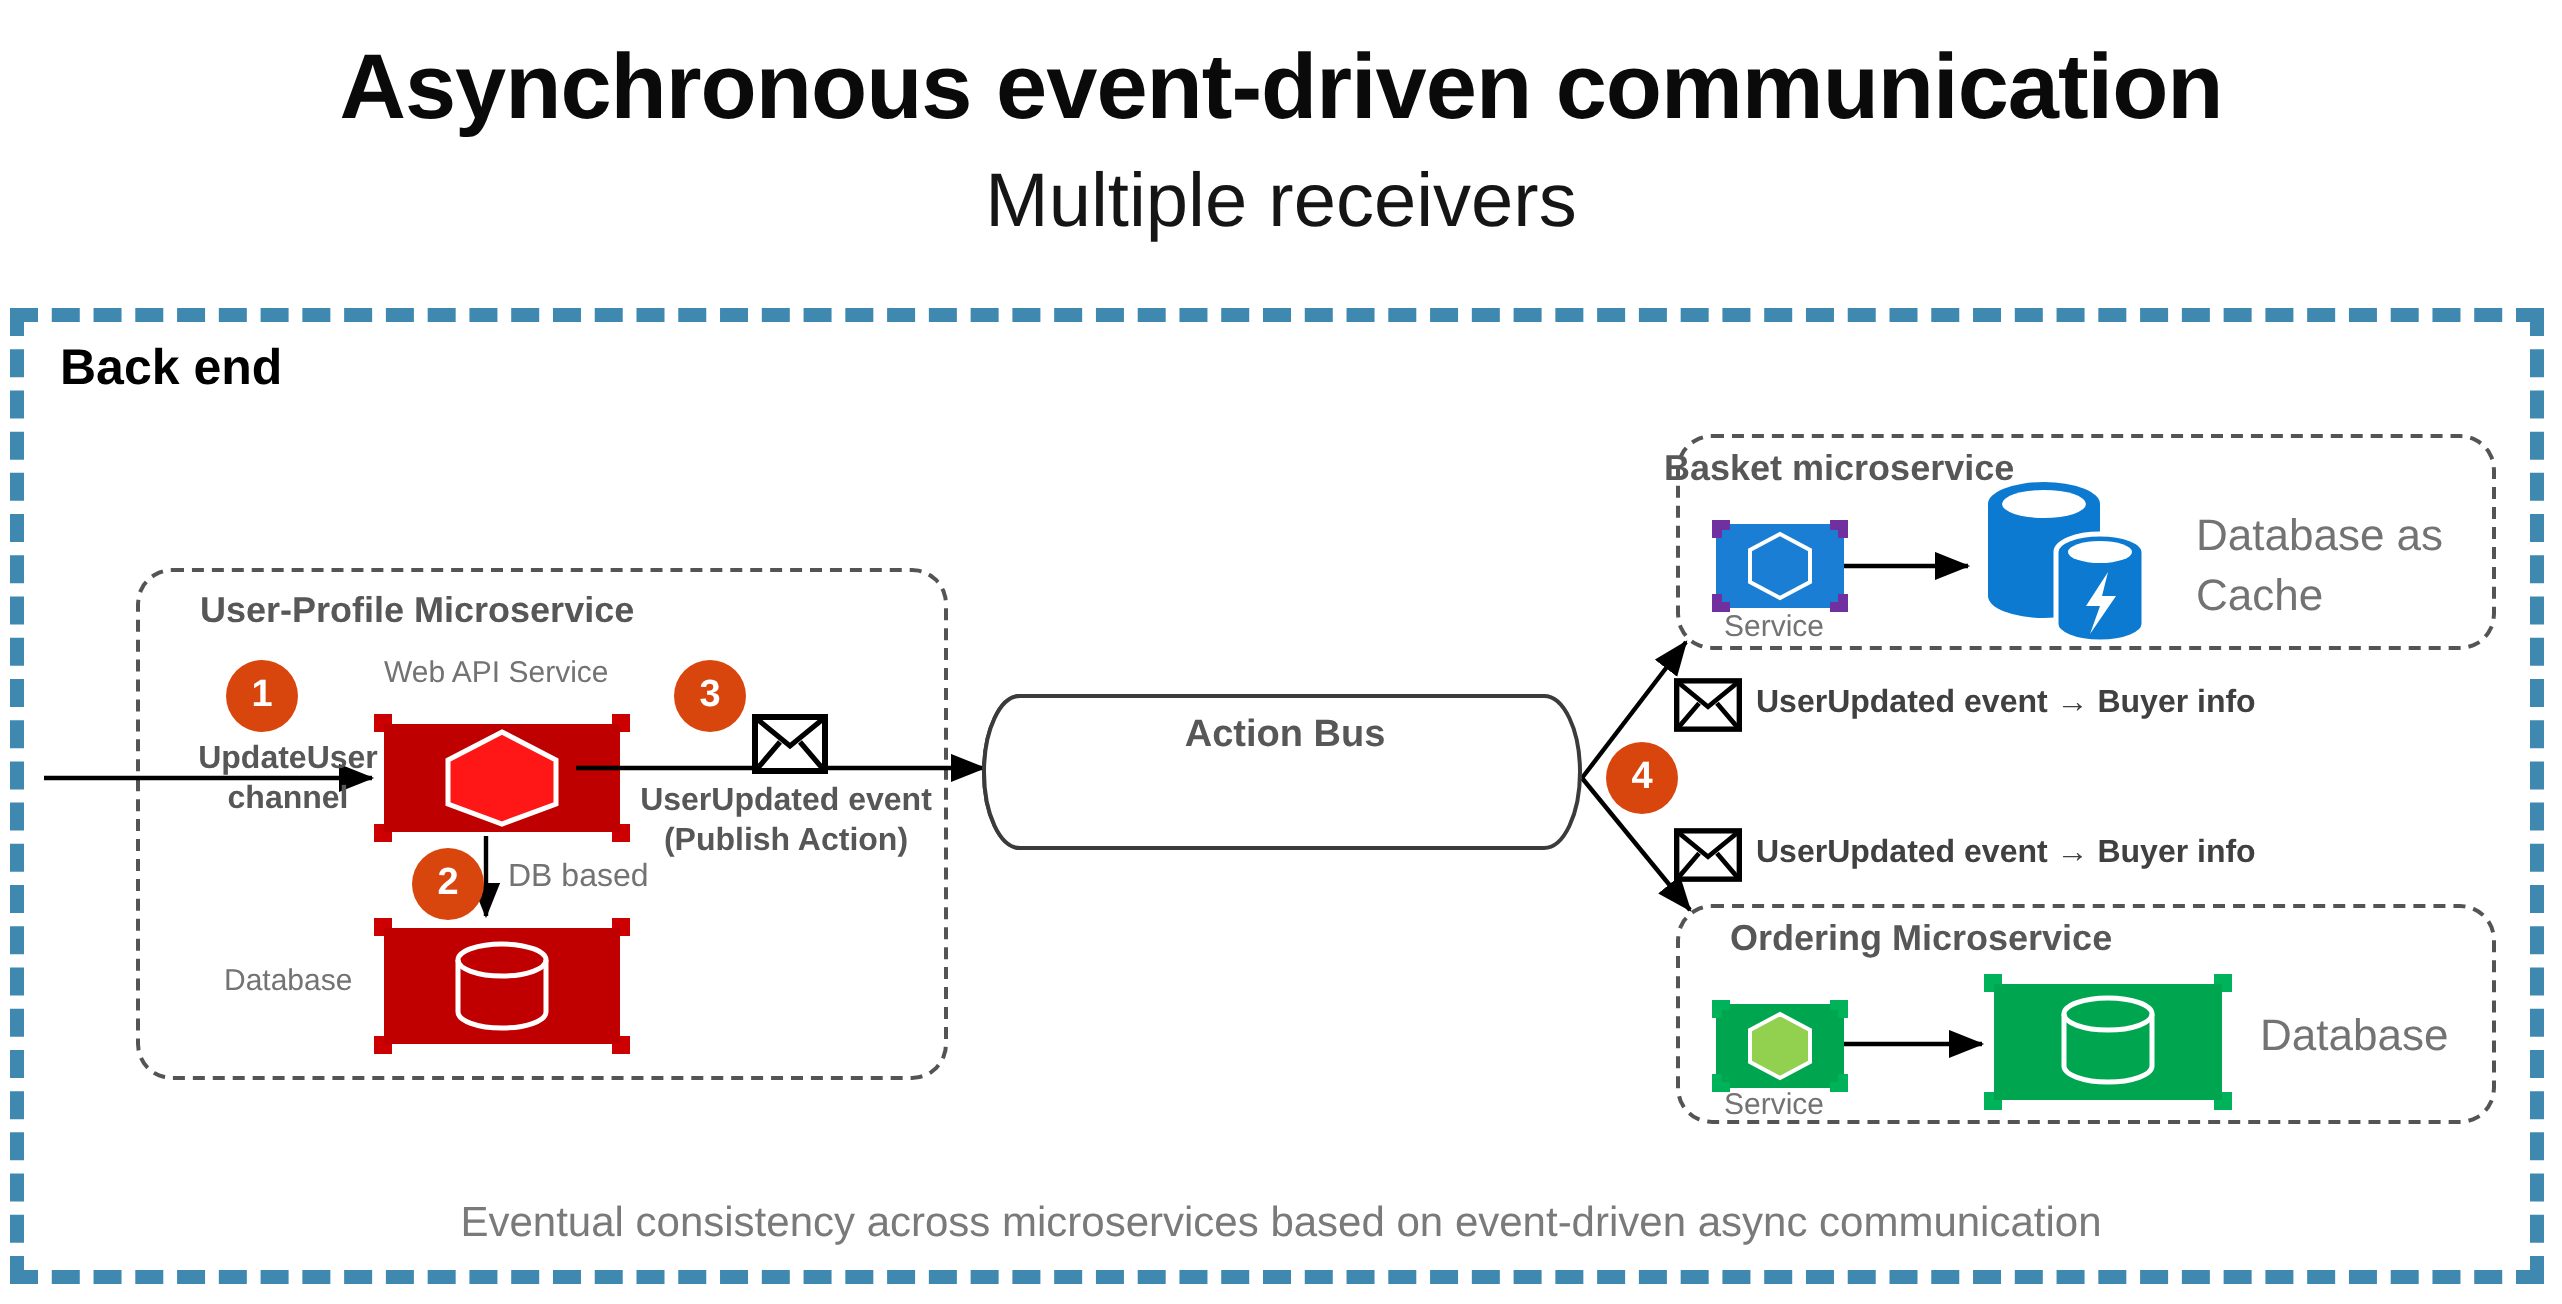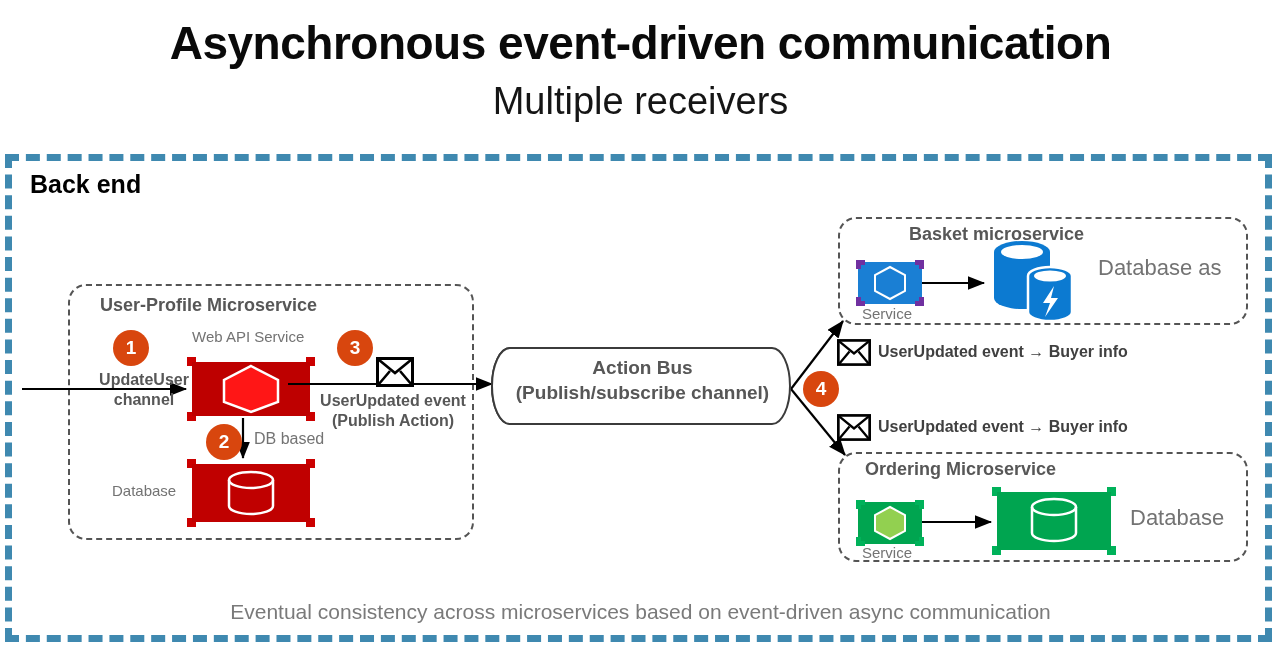--- a/index.html
+++ b/index.html
@@ -140,21 +140,20 @@
   <line x1="922" y1="522" x2="991" y2="522" stroke="#000" stroke-width="2.2" marker-end="url(#ah)"></line>
 
   <g>
     <path d="M510,348 L772,348 A18,38 0 0 1 772,424 L510,424 A18,38 0 0 1 510,348 Z" fill="#ffffff" stroke="#3b3b3b" stroke-width="2"></path>
     <path d="M510,348 A18,38 0 0 0 510,424" fill="#ffffff" stroke="#3b3b3b" stroke-width="2"></path>
   </g>
 </svg>
 
 <div id="eventbus-text">
   <div>Action Bus</div>
-  <div>(Publish/subscribe channel)</div>
 </div>
 
 <div class="numbadge" style="left:113px;top:330px;">1</div>
 <div class="numbadge" style="left:206px;top:424px;">2</div>
 <div class="numbadge" style="left:337px;top:330px;">3</div>
 <div class="numbadge" style="left:803px;top:371px;">4</div>
 
 <div class="arrowlabel" style="left:89px;top:370px;width:110px;">
   <div>UpdateUser</div>
   <div>channel</div>
@@ -167,21 +166,21 @@
 
 <div class="plainlabel" style="left:254px;top:430px;">DB based</div>
 
 <svg width="38" height="30" style="left:376px;top:357px;" viewBox="0 0 38 30">
   <rect x="1.5" y="1.5" width="35" height="27" fill="#ffffff" stroke="#000" stroke-width="3"></rect>
   <path d="M2.5,2.5 L19,16 L35.5,2.5" fill="none" stroke="#000" stroke-width="2.6"></path>
   <path d="M2.5,27.5 L14,14 M35.5,27.5 L24,14" fill="none" stroke="#000" stroke-width="2.6"></path>
 </svg>
 
 <div class="abs msgroup" style="left:838px;top:217px;width:410px;height:108px;"></div>
-<div class="abs msgroup-title" style="left:909px;top:224px;">Basket microservice</div>
+<div class="abs msgroup-title" style="left:832px;top:224px;">Basket microservice</div>
 
 <div class="tile" style="left:858px;top:262px;width:64px;height:42px;">
   <div class="body" style="background:#1a7fd4;"></div>
   <svg width="64" height="42" viewBox="0 0 64 42">
     <polygon points="32,5 47,13 47,29 32,37 17,29 17,13" fill="none" stroke="#ffffff" stroke-width="2"></polygon>
   </svg>
   <div class="bracket" style="left:-2px;top:-2px;border-left:5px solid #7030a0;border-top:5px solid #7030a0;"></div>
   <div class="bracket" style="right:-2px;top:-2px;border-right:5px solid #7030a0;border-top:5px solid #7030a0;"></div>
   <div class="bracket" style="left:-2px;bottom:-2px;border-left:5px solid #7030a0;border-bottom:5px solid #7030a0;"></div>
   <div class="bracket" style="right:-2px;bottom:-2px;border-right:5px solid #7030a0;border-bottom:5px solid #7030a0;"></div>
@@ -190,20 +189,21 @@
 
 <svg width="104" height="86" style="left:988px;top:240px;" viewBox="0 0 104 86">
   <path d="M6,12 a28,11 0 0 1 56,0 L62,58 a28,11 0 0 1 -56,0 Z" fill="#0c7ad1"></path>
   <ellipse cx="34" cy="12" rx="21" ry="7" fill="#ffffff"></ellipse>
   <path d="M40,36 a22,9 0 0 1 44,0 L84,72 a22,9 0 0 1 -44,0 Z" fill="#0c7ad1" stroke="#ffffff" stroke-width="2.5"></path>
   <ellipse cx="62" cy="36" rx="16" ry="5.5" fill="#ffffff"></ellipse>
   <path d="M66,46 L55,63 L62,63 L57,77 L70,58 L63,58 Z" fill="#ffffff"></path>
 </svg>
 <div class="abs" style="left:1098px;top:253px;font-size:22px;color:#737373;line-height:30px;">
   <div>Database as</div>
+  <div>Cache</div>
 </div>
 
 <svg width="34" height="27" style="left:837px;top:339px;" viewBox="0 0 38 30">
   <rect x="1.5" y="1.5" width="35" height="27" fill="#ffffff" stroke="#000" stroke-width="3"></rect>
   <path d="M2.5,2.5 L19,16 L35.5,2.5" fill="none" stroke="#000" stroke-width="2.6"></path>
   <path d="M2.5,27.5 L14,14 M35.5,27.5 L24,14" fill="none" stroke="#000" stroke-width="2.6"></path>
 </svg>
 <div class="recvlabel" style="left:878px;top:343px;">UserUpdated event → Buyer info</div>
 
 <div class="abs msgroup" style="left:838px;top:452px;width:410px;height:110px;"></div>

